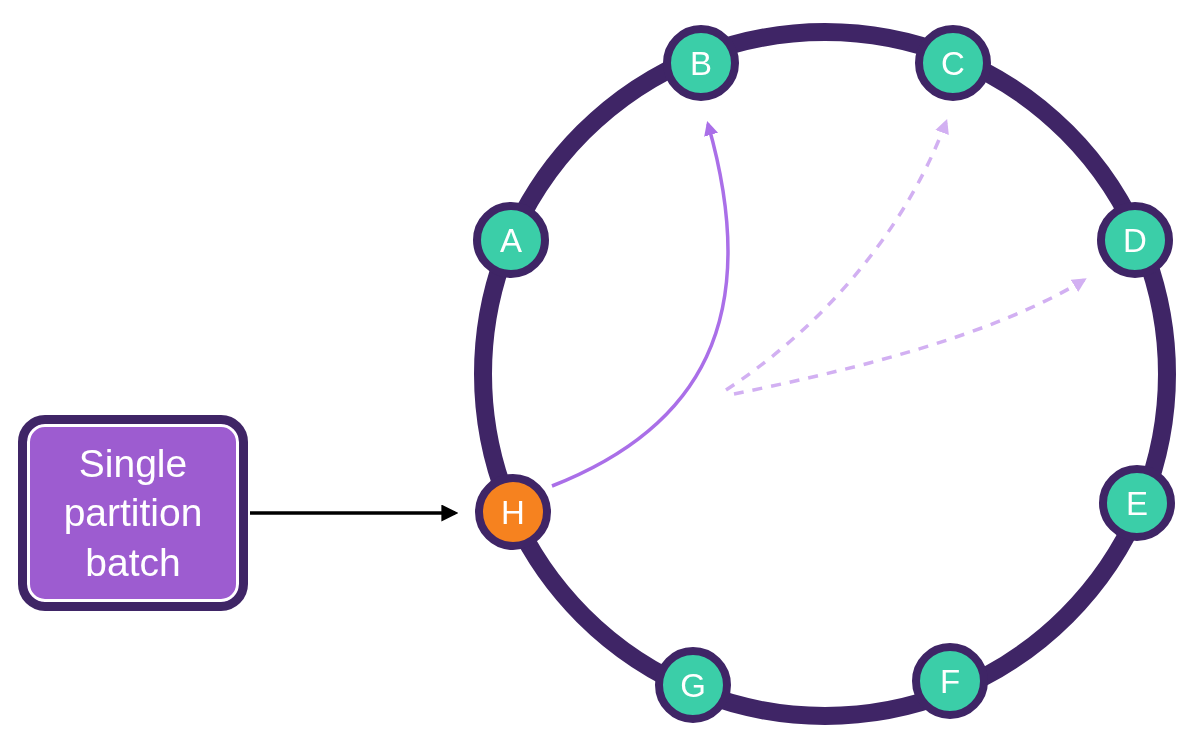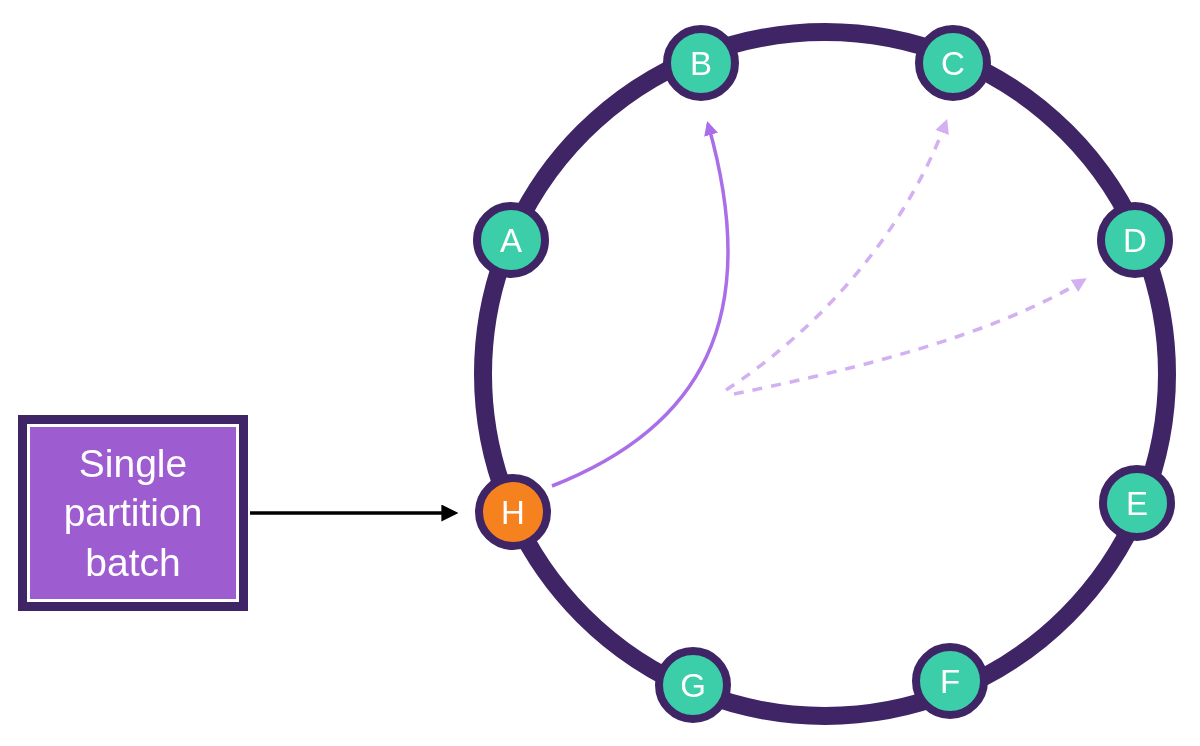--- a/index.html
+++ b/index.html
@@ -83,21 +83,21 @@
 
     <line x1="250" y1="513" x2="455" y2="513" stroke-width="3.5" marker-end="url(#head-black)" stroke="#000000"></line>
 
     <path d="M 552 486 C 700 428, 764 320, 708 124" fill="none" stroke-width="3.5" marker-end="url(#head-solid-purple)" stroke="#aa6fe8"></path>
 
     <path d="M 726 390 C 812 334, 902 240, 946 122" fill="none" stroke-width="3.5" stroke-dasharray="10 9" marker-end="url(#head-dashed-purple)" stroke="#d2b0f2"></path>
 
     <path d="M 734 394 C 852 370, 992 336, 1084 280" fill="none" stroke-width="3.5" stroke-dasharray="10 9" marker-end="url(#head-dashed-purple)" stroke="#d2b0f2"></path>
   </svg>
 
-  <div class="label-box" style="background: rgb(157, 92, 208);">
+  <div class="label-box" style="background: rgb(157, 92, 208); border-radius: 27px;">
     <div class="label-box-text">Single partition batch</div>
   </div>
 
   <div class="node" style="left: 511px; top: 240px; background: rgb(59, 206, 168);">
     <span class="node-label">A</span>
   </div>
 
   <div class="node" style="left: 701px; top: 63px; background: rgb(59, 206, 168);">
     <span class="node-label">B</span>
   </div>

